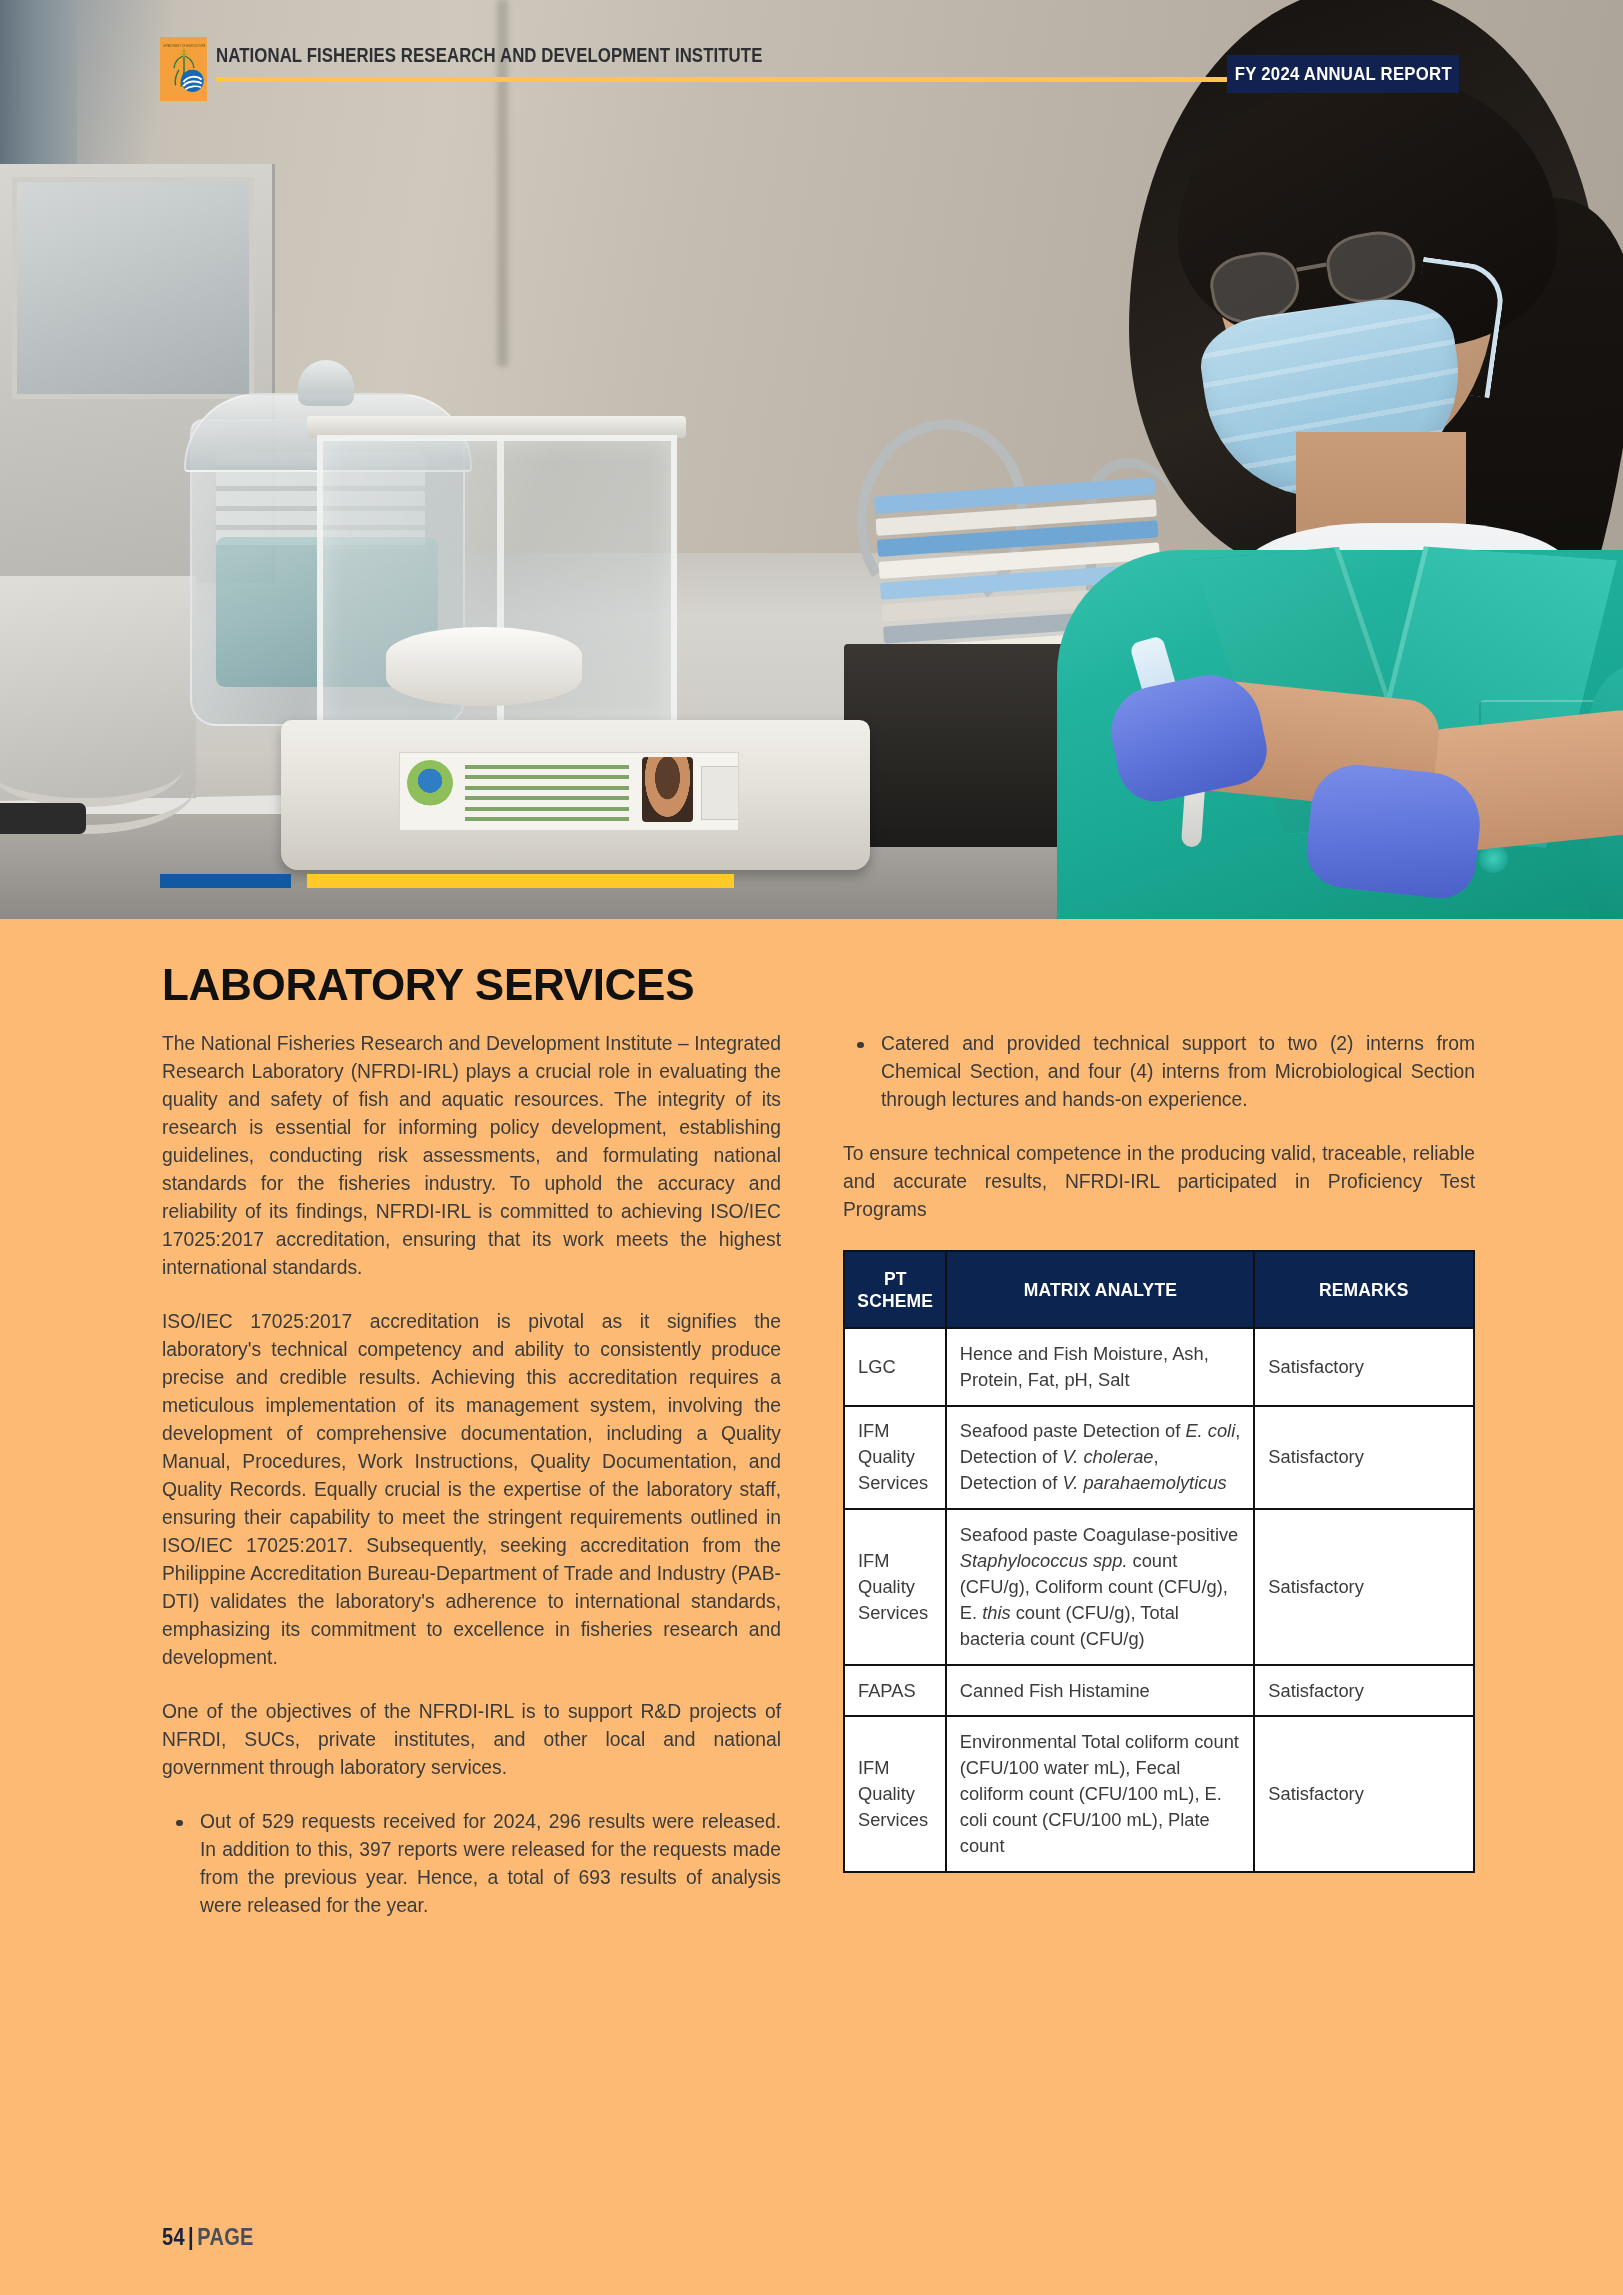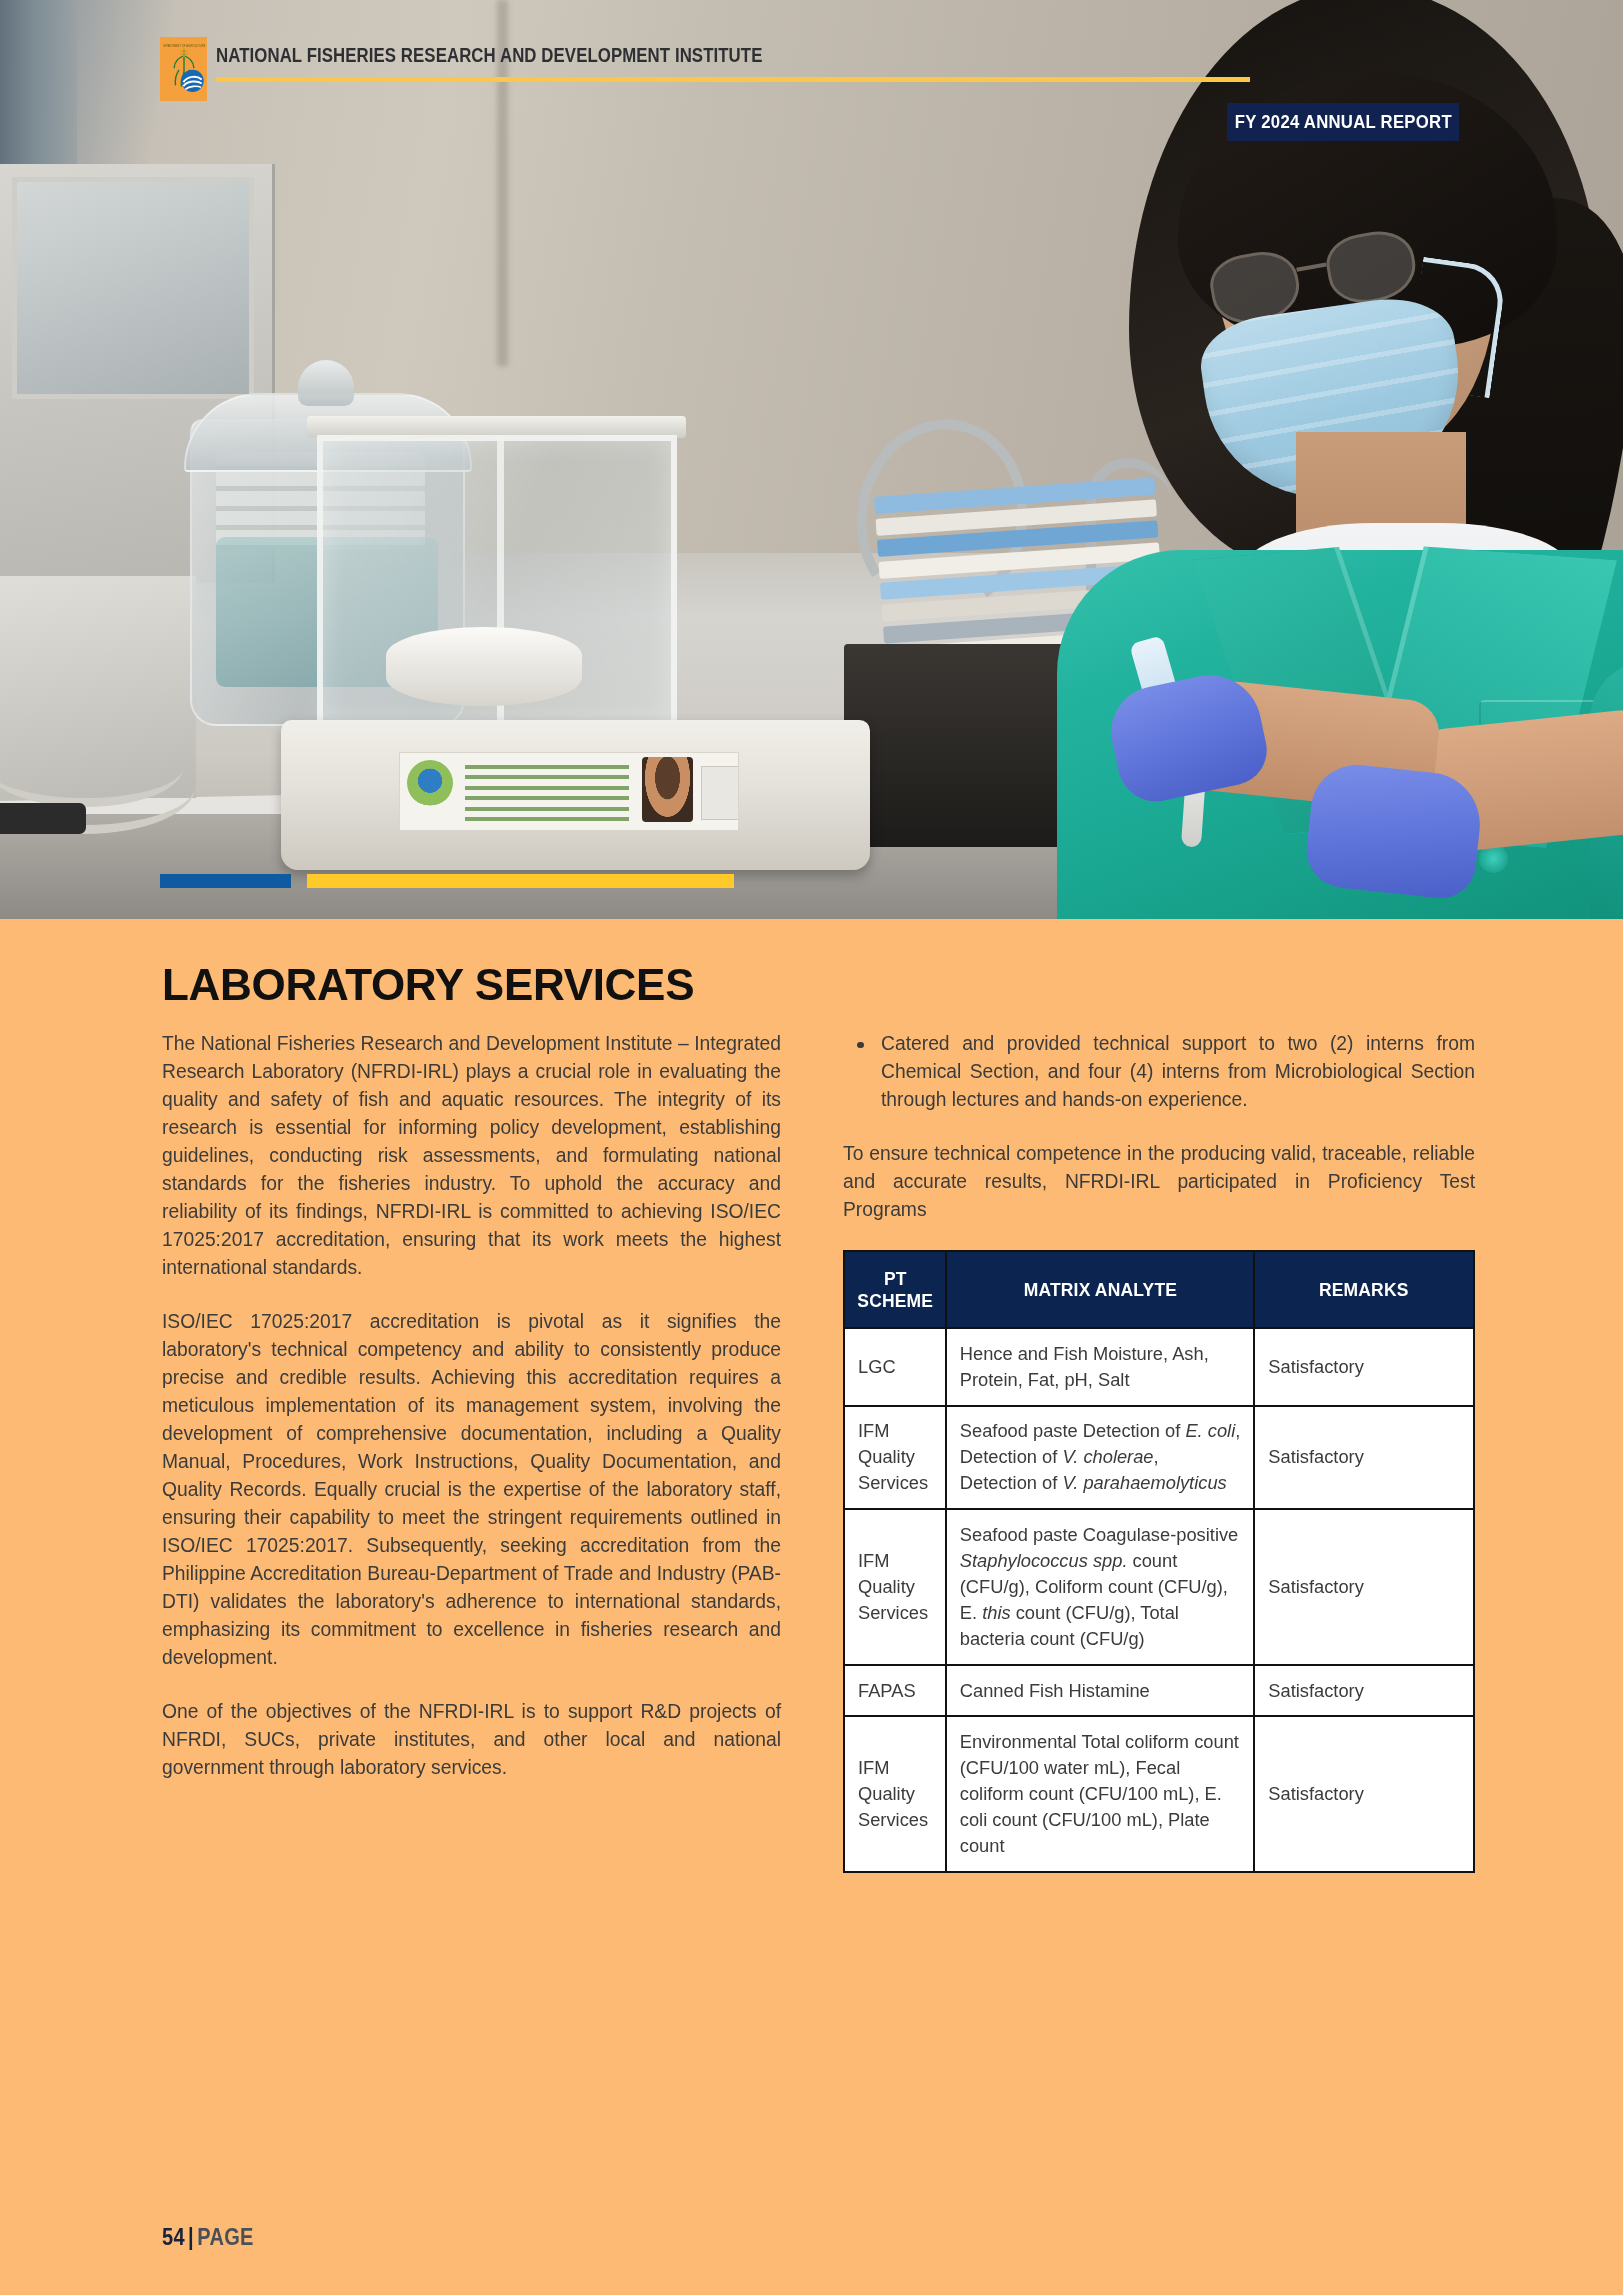--- a/index.html
+++ b/index.html
@@ -380,21 +380,21 @@
   }
   .hdr-rule {
     position: absolute; left: 216px; top: 77px;
     width: 1034px; height: 4.6px;
     background: #F9C846;
   }
   .hdr-badge {
     position: absolute; left: 1227px; top: 55px;
     width: 232px; height: 38px;
     background: #112250;
-    display: flex; align-items: center; justify-content: center; margin-top: 48px;
+    display: flex; align-items: center; justify-content: center;
   }
   .hdr-badge span {
     color: #ffffff; font-size: 19px; font-weight: 700; letter-spacing: 0.3px;
     font-family: "Liberation Sans Narrow", "Liberation Sans", sans-serif;
     transform: scaleX(.88); white-space: nowrap;
   }
 
   
   .hero-bar-blue {
     position: absolute; left: 160px; bottom: 31px;
@@ -641,20 +641,23 @@
   </div>
 
   <div class="content">
 
     <h1 class="section-title">LABORATORY SERVICES</h1>
 
     <div class="col-left">
       <p class="body">The National Fisheries Research and Development Institute – Integrated Research Laboratory (NFRDI-IRL) plays a crucial role in evaluating the quality and safety of fish and aquatic resources. The integrity of its research is essential for informing policy development, establishing guidelines, conducting risk assessments, and formulating national standards for the fisheries industry. To uphold the accuracy and reliability of its findings, NFRDI-IRL is committed to achieving ISO/IEC 17025:2017 accreditation, ensuring that its work meets the highest international standards.</p>
       <p class="body">ISO/IEC 17025:2017 accreditation is pivotal as it signifies the laboratory's technical competency and ability to consistently produce precise and credible results. Achieving this accreditation requires a meticulous implementation of its management system, involving the development of comprehensive documentation, including a Quality Manual, Procedures, Work Instructions, Quality Documentation, and Quality Records. Equally crucial is the expertise of the laboratory staff, ensuring their capability to meet the stringent requirements outlined in ISO/IEC 17025:2017. Subsequently, seeking accreditation from the Philippine Accreditation Bureau-Department of Trade and Industry (PAB-DTI) validates the laboratory's adherence to international standards, emphasizing its commitment to excellence in fisheries research and development.</p>
       <p class="body">One of the objectives of the NFRDI-IRL is to support R&amp;D projects of NFRDI, SUCs, private institutes, and other local and national government through laboratory services.</p>
+      <ul class="bullets">
+        <li>Out of 529 requests received for 2024, 296 results were released. In addition to this, 397 reports were released for the requests made from the previous year. Hence, a total of 693 results of analysis were released for the year.</li>
+      </ul>
     </div>
 
     <div class="col-right">
       <ul class="bullets">
         <li>Catered and provided technical support to two (2) interns from Chemical Section, and four (4) interns from Microbiological Section through lectures and hands-on experience.</li>
       </ul>
       <div class="spacer-40"></div>
       <p class="body">To ensure technical competence in the producing valid, traceable, reliable and accurate results, NFRDI-IRL participated in Proficiency Test Programs</p>
 
       <table class="pt">

